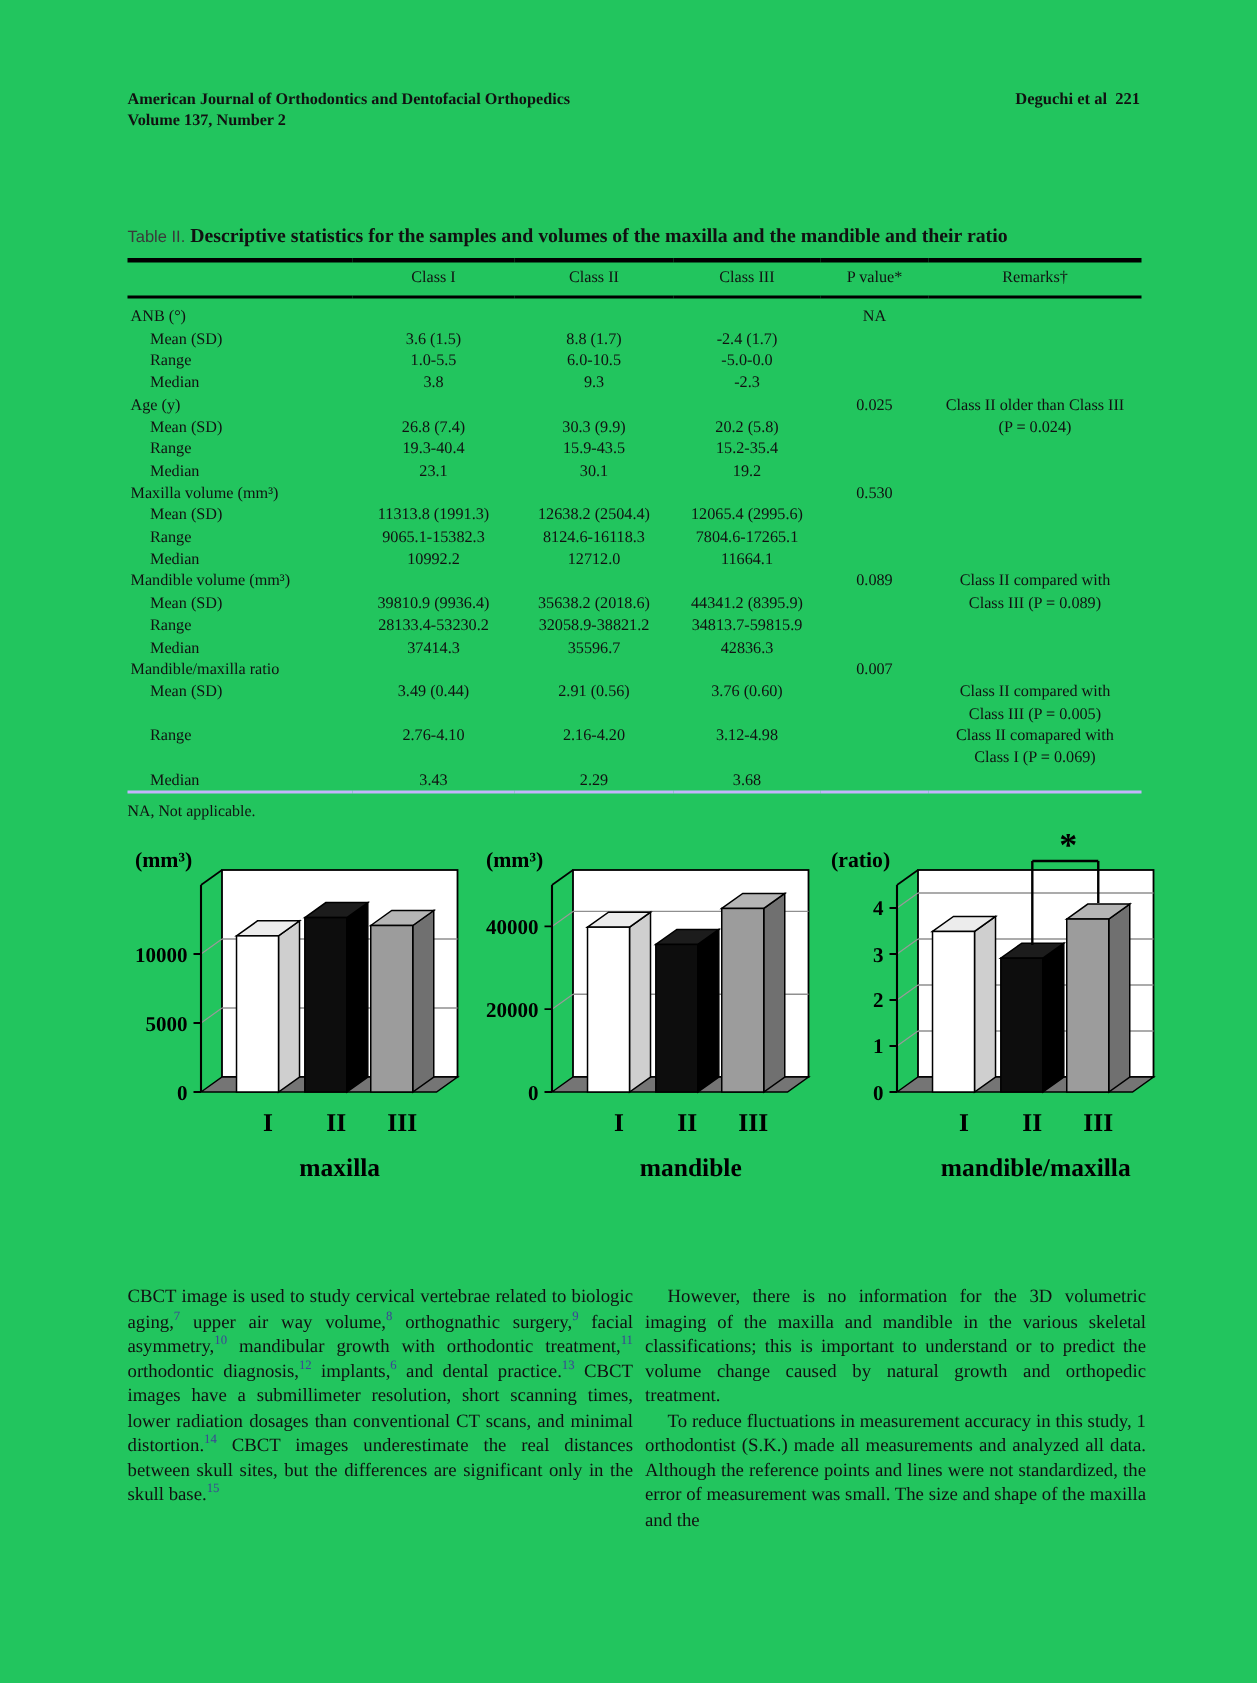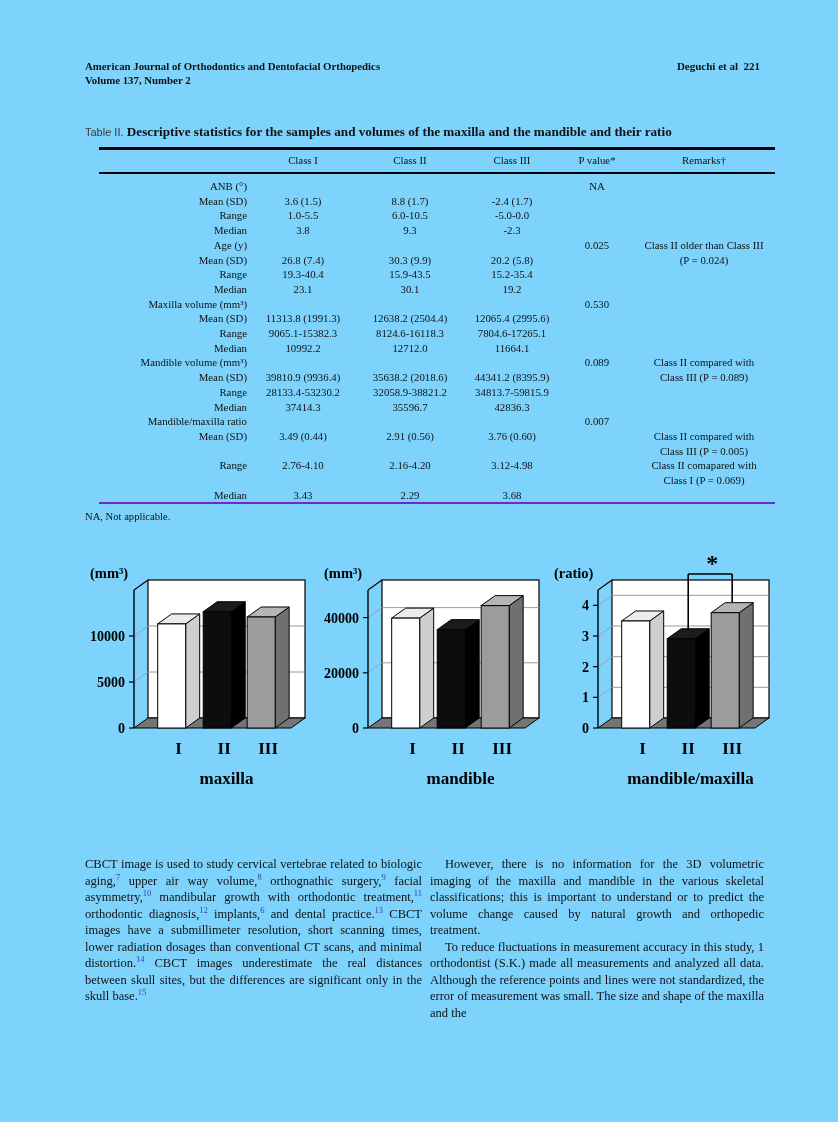--- a/index.html
+++ b/index.html
@@ -1,36 +1,36 @@
 <!DOCTYPE html>
 <html><head>
 <meta charset="utf-8">
 <style>
   html,body{margin:0;padding:0;}
   body{width:838px;height:1122px;background:#ffffff;position:relative;
        font-family:"Liberation Serif",serif;color:#111;}
-  .page{position:absolute;inset:0;background:#7dd3fc;}
+  .page{position:absolute;inset:0;background:#22c55e;}
 
   
   .hdr-left{position:absolute;left:85px;top:60px;font-size:10.8px;font-weight:bold;line-height:13.5px;}
   .hdr-right{position:absolute;right:78px;top:60px;font-size:11px;font-weight:bold;text-align:right;}
 
   
   .table-block{position:absolute;left:85px;top:124px;width:676px;}
-  .table-caption{font-size:13px;margin-bottom:7px;}
+  .table-caption{font-size:13px;margin-bottom:7px;margin-top:25px;}
   .table-caption .tlabel{font-family:"Liberation Sans",sans-serif;font-size:11px;color:#3a3a3a;}
   .table-caption .ttitle{font-weight:bold;font-size:13.2px;}
   table.stats{border-collapse:collapse;table-layout:fixed;width:676px;
-              border-top:3px solid #000;border-bottom:2px solid #6d28d9;margin-left:14px;}
+              border-top:3px solid #000;border-bottom:2px solid #c4b5fd;}
   table.stats th{font-size:10.8px;font-weight:normal;text-align:center;
                  padding:4px 2px 6px 2px;border-bottom:2.5px solid #000;}
   table.stats th.c0{text-align:left;}
   table.stats td{font-size:10.8px;line-height:14.7px;padding:0 2px;vertical-align:top;
                  white-space:nowrap;overflow:visible;}
-  table.stats td.lbl{text-align:right;}
+  table.stats td.lbl{text-align:left;}
   table.stats td.lbl.indent{padding-left:15px;}
   table.stats td.val{text-align:center;}
   table.stats tr.first td{padding-top:5px;}
   .footnotes{margin-top:6px;font-size:10.6px;line-height:14.5px;}
 
   
   .charts{position:absolute;left:0;top:556px;width:838px;height:245px;}
   .chart{position:absolute;top:0;width:250px;height:245px;}
   .chart.c1{left:76px;} .chart.c2{left:310px;} .chart.c3{left:540px;}
 

